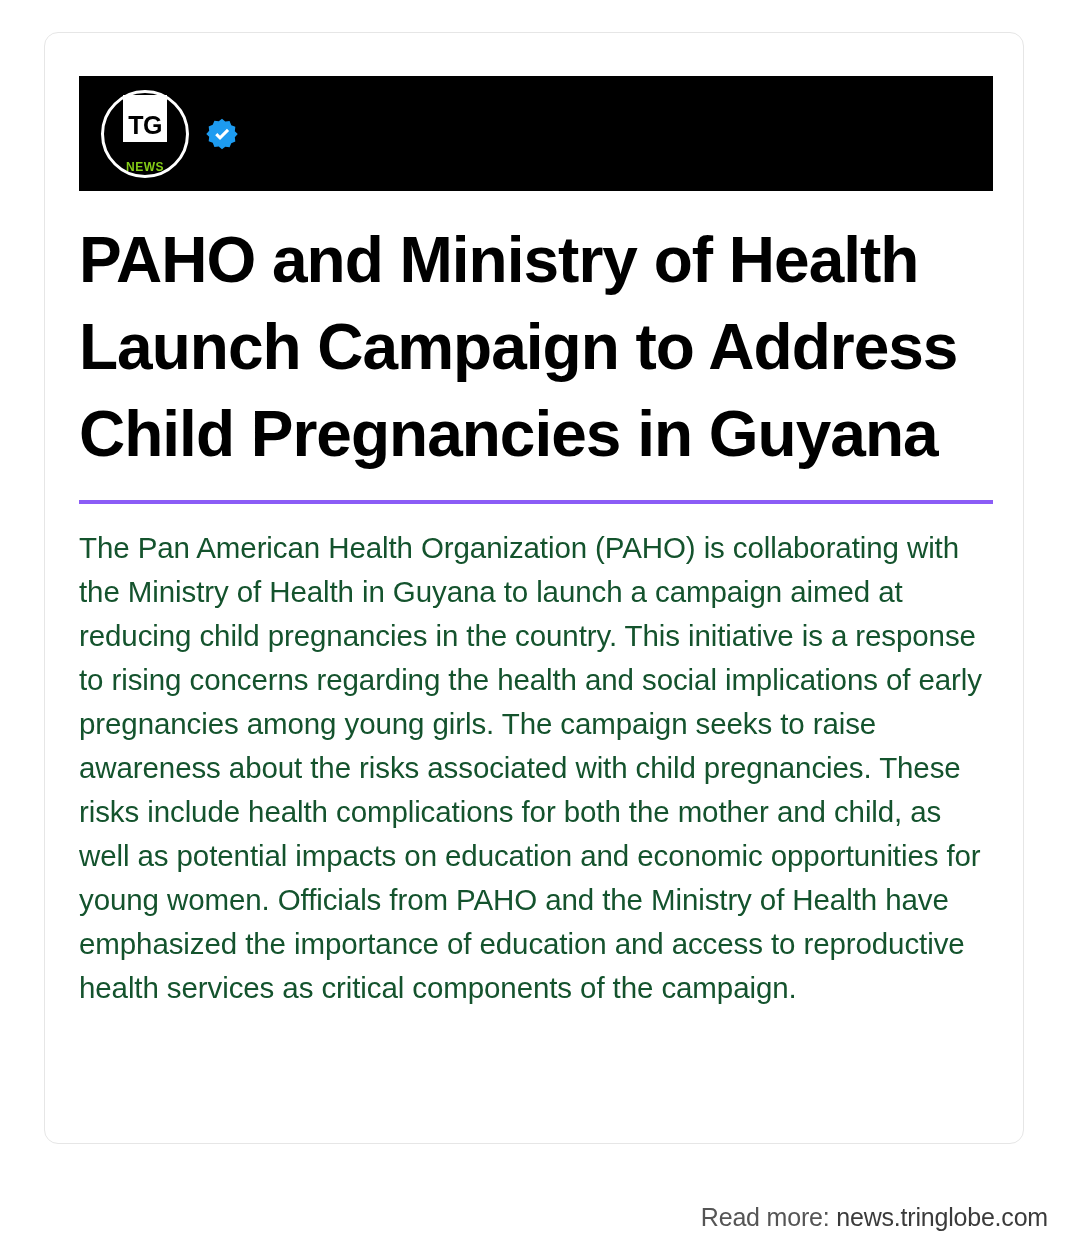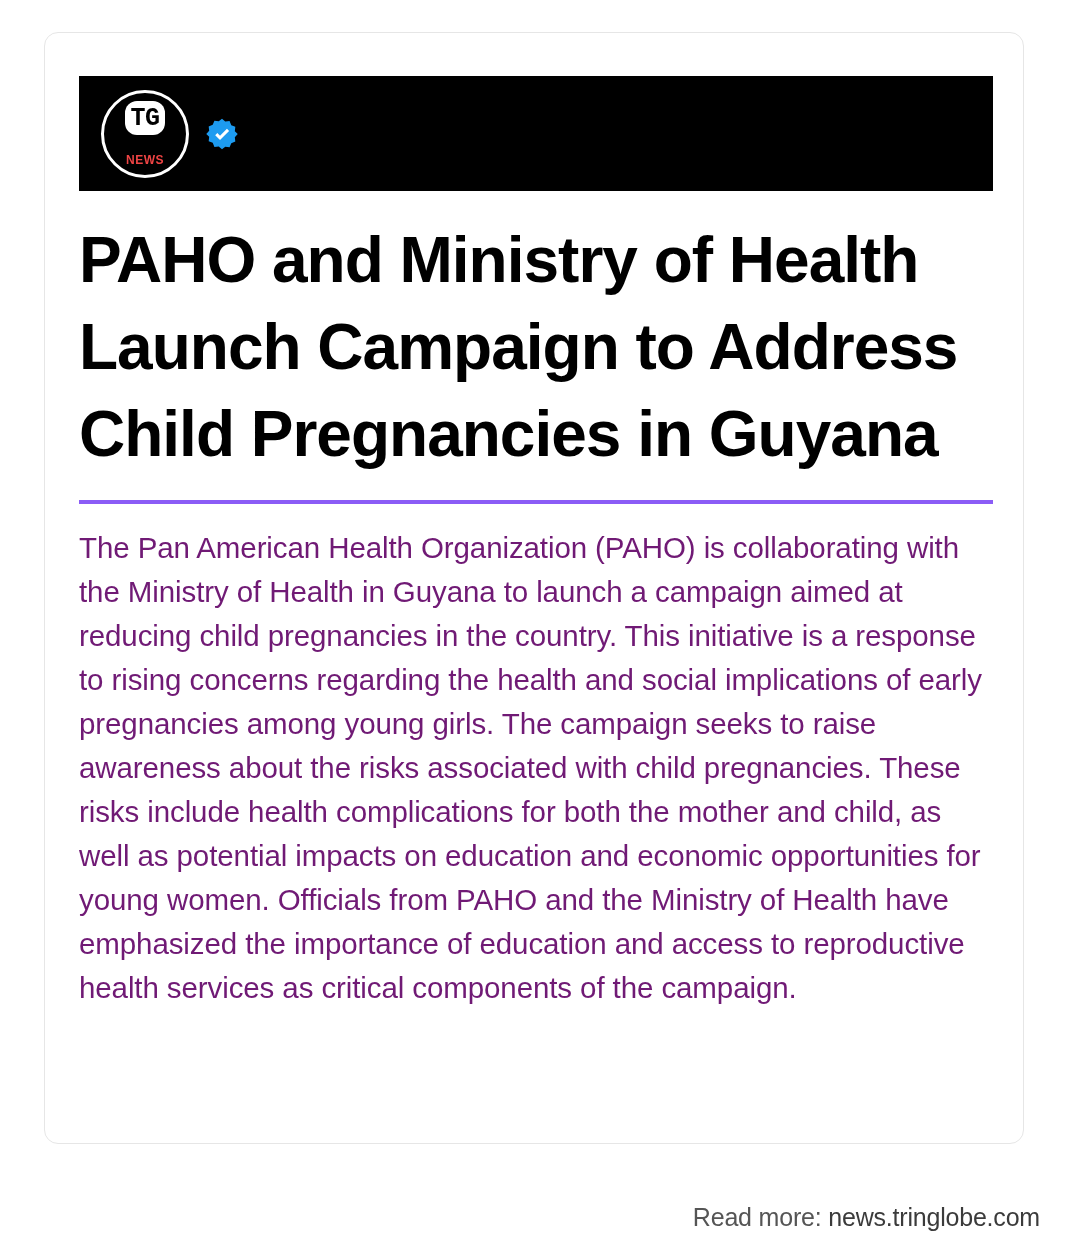--- a/index.html
+++ b/index.html
@@ -59,30 +59,30 @@
     box-sizing: border-box;
     display: flex;
     flex-direction: column;
     align-items: center;
     justify-content: center;
     flex: none;
   }
   .logo-tg {
     color: #000000;
     background: #ffffff;
-    border-radius: 12px;
+    border-radius: 0;
     font-size: 25px;
     font-weight: bold;
     line-height: 1;
-    padding: 5px 5px 4px 5px;
+    padding: 18px 5px 4px 5px;
     letter-spacing: -0.5px;
-    font-family: Liberation Mono, monospace;
+    font-family: Liberation Sans, sans-serif;
   }
   .logo-news {
-    color: #ef4444;
+    color: #84cc16;
     font-size: 12px;
     font-weight: bold;
     letter-spacing: 0.5px;
     margin-top: 19px;
     line-height: 1;
   }
 
   .brand-name {
     color: #ffffff;
     font-size: 48px;
@@ -111,28 +111,28 @@
     letter-spacing: -1px;
     border-bottom: 4px solid #8b5cf6;
   }
 
   
   .body-text {
     margin: 0;
     padding-top: 22px;
     font-size: 29.5px;
     line-height: 1.49;
-    color: #701a75;
+    color: #14532d;
     letter-spacing: -0.1px;
   }
 
   
   .footer {
     position: absolute;
-    right: 28px;
+    right: 20px;
     bottom: 14px;
     font-size: 25px;
     color: #555555;
     letter-spacing: -0.2px;
     white-space: nowrap;
   }
   .footer .source {
     color: #3b3b3b;
   }
 </style>

